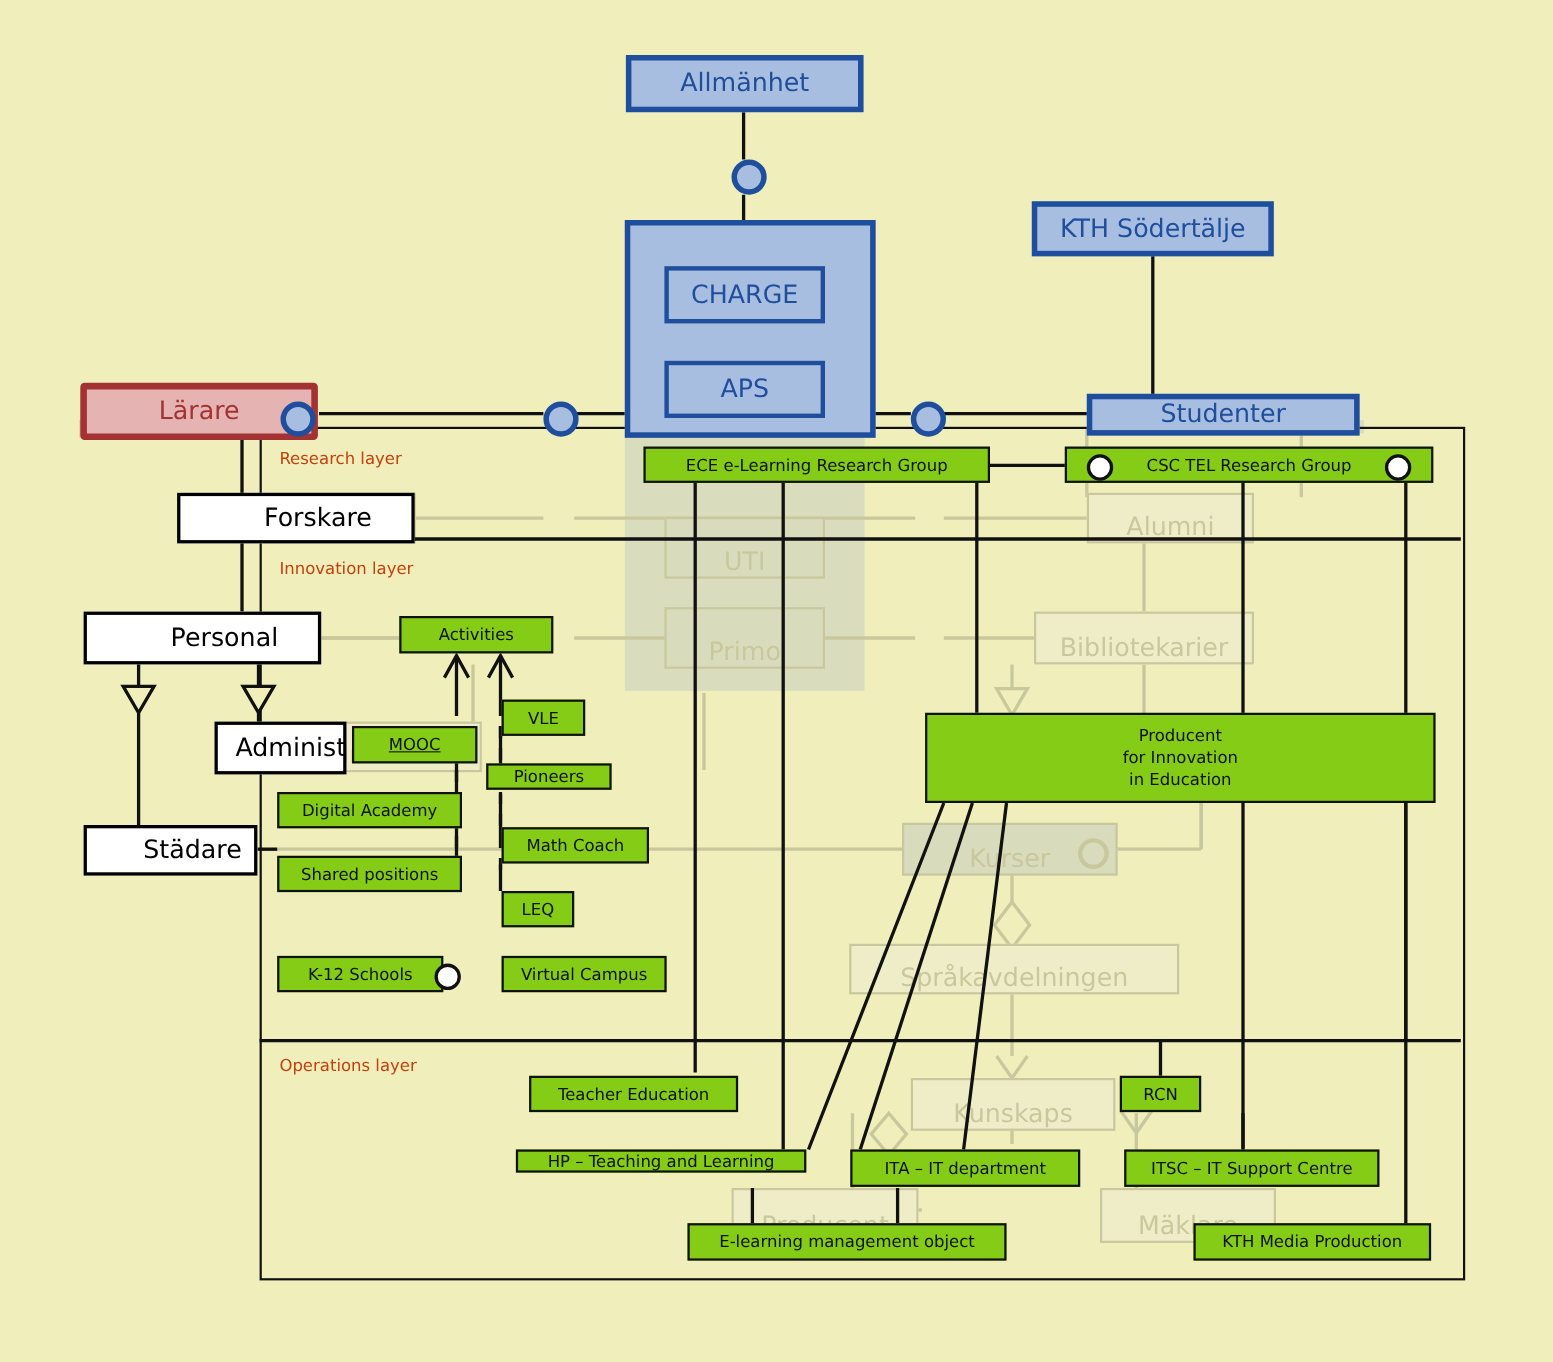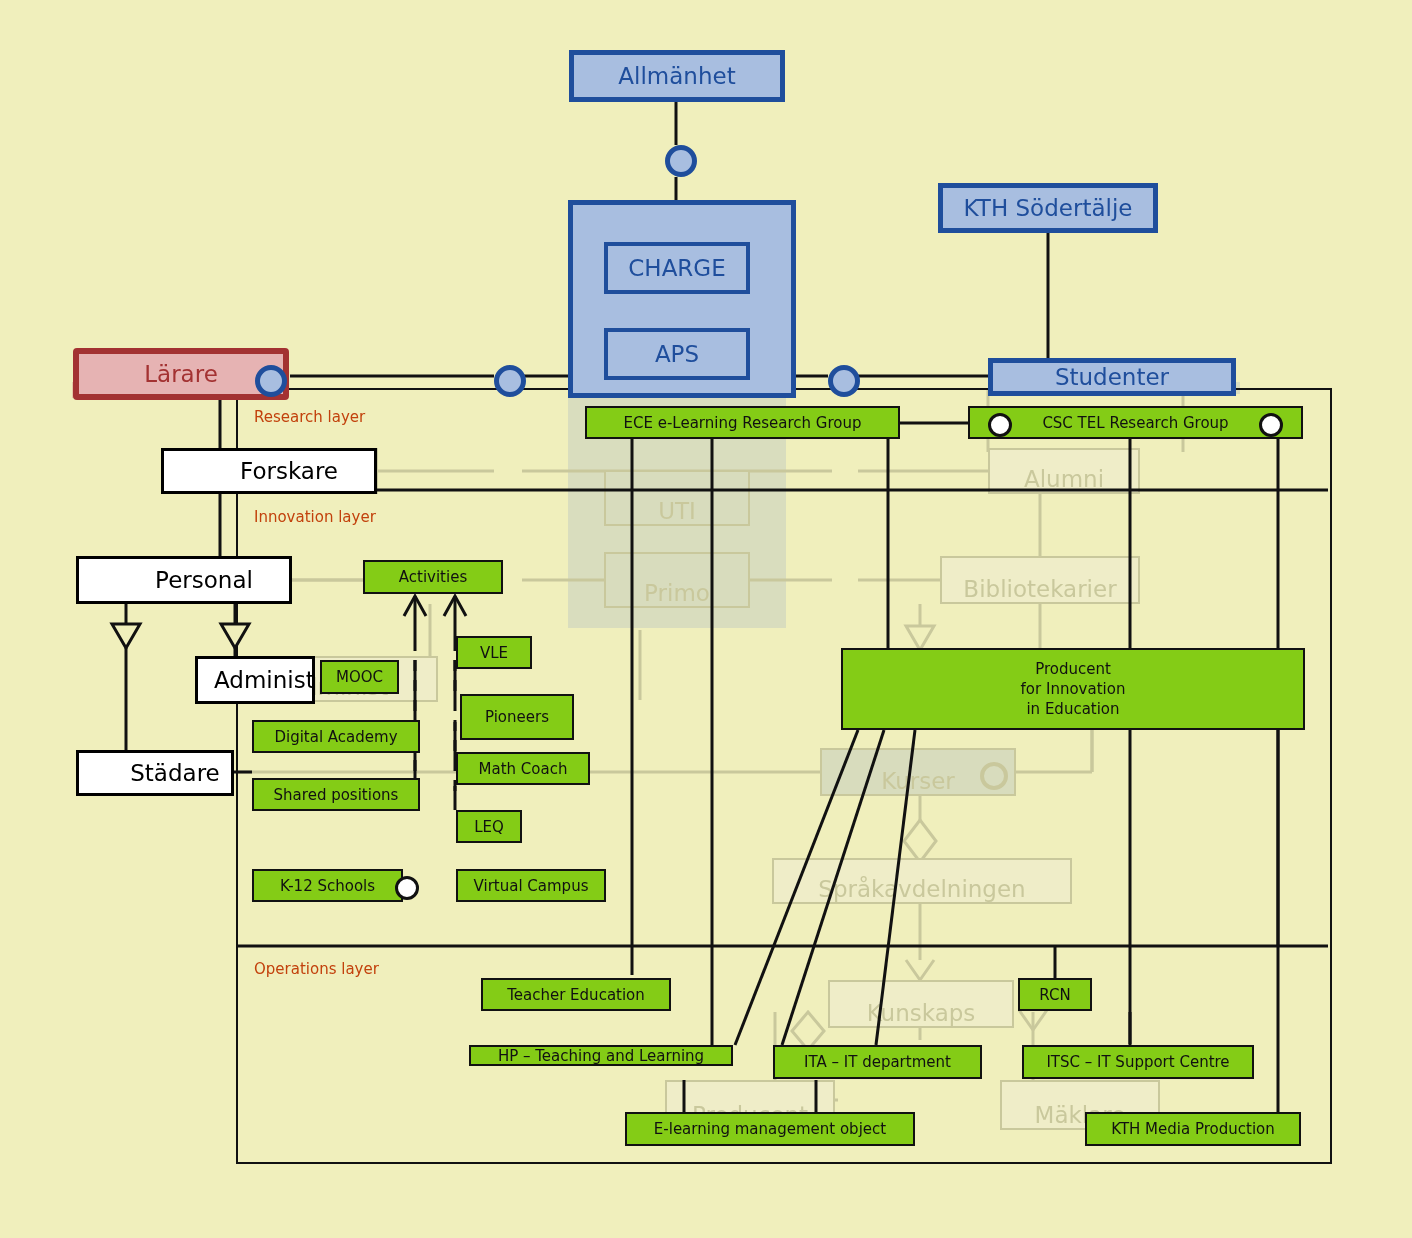--- a/index.html
+++ b/index.html
@@ -273,38 +273,38 @@
   </div>
   <div class="node plain" style="left:968px;top:406px;width:335px;height:33px;">
     <span>CSC TEL Research Group</span>
   </div>
   <div class="ring ring-black" style="left:988px;top:413px;"></div>
   <div class="ring ring-black" style="left:1259px;top:413px;"></div>
 
   <div class="node plain" style="left:363px;top:560px;width:140px;height:34px;">
     <span>Activities</span>
   </div>
-  <div class="node plain" style="left:320px;top:660px;width:79px;height:34px;">
+  <div class="node plain" style="left:320px;top:660px;width:114px;height:34px;text-decoration:underline;">
     <span>MOOC</span>
   </div>
   <div class="node plain" style="left:252px;top:720px;width:168px;height:33px;">
     <span>Digital Academy</span>
   </div>
   <div class="node plain" style="left:252px;top:778px;width:168px;height:33px;">
     <span>Shared positions</span>
   </div>
   <div class="node plain" style="left:252px;top:869px;width:151px;height:33px;">
     <span>K-12 Schools</span>
   </div>
   <div class="ring ring-black" style="left:395px;top:876px;"></div>
 
   <div class="node plain" style="left:456px;top:636px;width:76px;height:33px;">
     <span>VLE</span>
   </div>
-  <div class="node plain" style="left:460px;top:694px;width:114px;height:46px;">
+  <div class="node plain" style="left:442px;top:694px;width:114px;height:24px;">
     <span>Pioneers</span>
   </div>
   <div class="node plain" style="left:456px;top:752px;width:134px;height:33px;">
     <span>Math Coach</span>
   </div>
   <div class="node plain" style="left:456px;top:810px;width:66px;height:33px;">
     <span>LEQ</span>
   </div>
   <div class="node plain" style="left:456px;top:869px;width:150px;height:33px;">
     <span>Virtual Campus</span>

